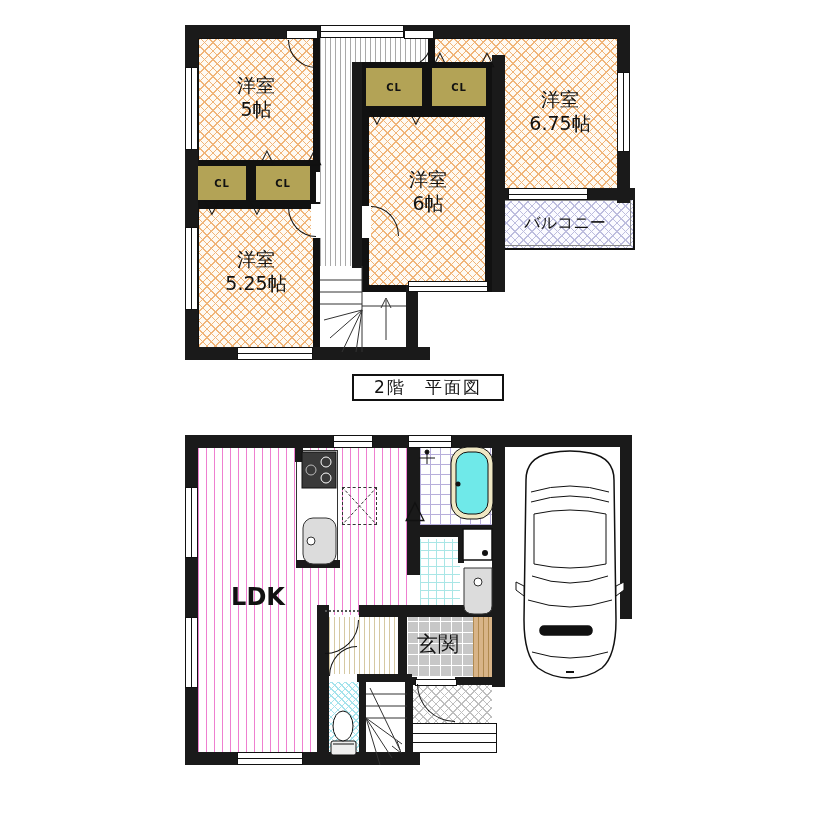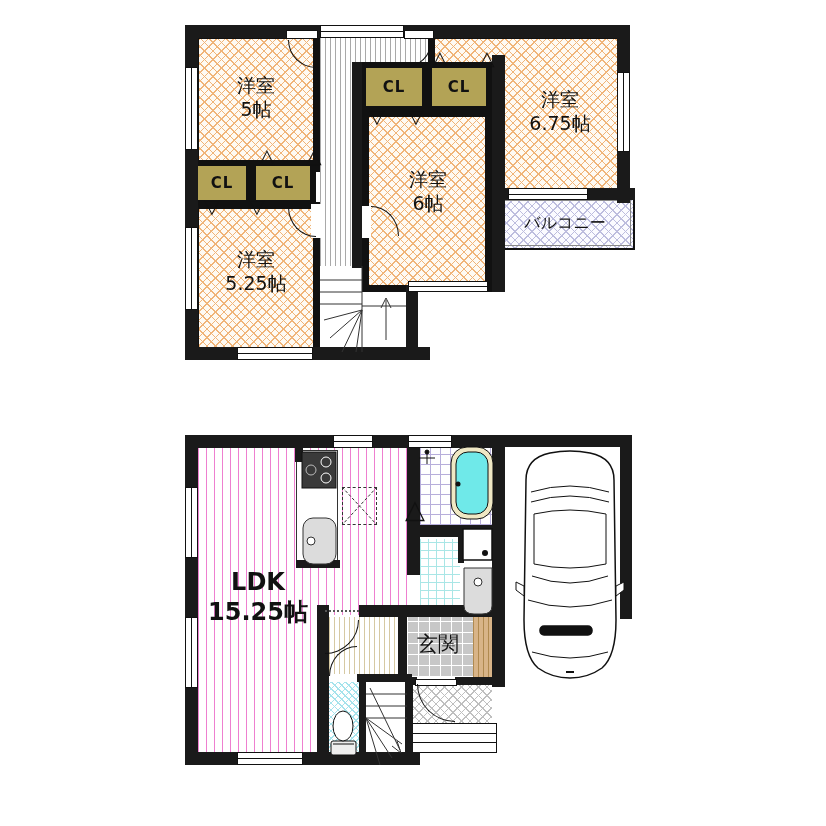--- a/index.html
+++ b/index.html
@@ -32,21 +32,21 @@
      repeating-linear-gradient(90deg,var(--bath_tile) 0 1px,transparent 1px 10px),#fff;}
   .grid-wash{background:
      repeating-linear-gradient(0deg,var(--wash_grid) 0 1px,transparent 1px 8px),
      repeating-linear-gradient(90deg,var(--wash_grid) 0 1px,transparent 1px 8px),#fff;}
   .grid-genkan{background:
      repeating-linear-gradient(0deg,#fff 0 1px,transparent 1px 11px),
      repeating-linear-gradient(90deg,#fff 0 1px,transparent 1px 11px),var(--genkan_tile);}
   .wood{background:repeating-linear-gradient(90deg,#B08A50 0 1px,transparent 1px 5px),var(--wood_step);}
   .closet{position:absolute;box-sizing:border-box;border:6px solid #111;background:var(--closet_fill);z-index:2;}
   .cl-label{position:absolute;inset:0;display:flex;align-items:center;justify-content:center;
-            font-size:15px;font-weight:600;letter-spacing:1px;color:#111;border-radius:7px;}
+            font-size:10px;font-weight:600;letter-spacing:1px;color:#111;border-radius:7px;}
   .rlabel{position:absolute;transform:translate(-50%,-50%);text-align:center;font-size:19px;
           line-height:1.25;white-space:nowrap;z-index:5;font-weight:500;}
   .caption{position:absolute;box-sizing:border-box;border:2px solid #111;background:#fff;
            display:flex;align-items:center;justify-content:center;font-size:17px;
            letter-spacing:2px;z-index:6;font-weight:500;}
   .arc{position:absolute;box-sizing:border-box;z-index:4;}
   .arc-bl{border-left:1px solid #111;border-bottom:1px solid #111;border-bottom-left-radius:100% 100%;}
   .arc-br{border-right:1px solid #111;border-bottom:1px solid #111;border-bottom-right-radius:100% 100%;}
   .arc-tl{border-left:1px solid #111;border-top:1px solid #111;border-top-left-radius:100% 100%;}
   .arc-tr{border-right:1px solid #111;border-top:1px solid #111;border-top-right-radius:100% 100%;}
@@ -137,20 +137,21 @@
     <span>洋室</span><br>
     <span>6.75帖</span></div>
   <div class="rlabel" style="left:428px;top:192px;">
     <span>洋室</span><br>
     <span>6帖</span></div>
   <div class="rlabel" style="left:256px;top:272px;">
     <span>洋室</span><br>
     <span>5.25帖</span></div>
   <div class="rlabel" style="left:565px;top:223px;font-size:16px;">バルコニー</div>
 
+  <div class="caption" style="left:352px;top:374px;width:152px;height:27px;">2階　平面図</div>
 
   <div class="abs stripe-pink" style="left:198px;top:448px;width:209px;height:167px;z-index:1;"></div>
   <div class="abs stripe-pink" style="left:198px;top:615px;width:119px;height:140px;z-index:1;"></div>
 
   <div class="abs grid-bath" style="left:420px;top:448px;width:72px;height:77px;z-index:1;"></div>
   <div class="abs grid-wash" style="left:420px;top:539px;width:40px;height:68px;z-index:1;"></div>
   <div class="abs grid-genkan" style="left:407px;top:615px;width:66px;height:62px;z-index:1;"></div>
   <div class="abs wood" style="left:473px;top:617px;width:19px;height:60px;z-index:1;"></div>
   <div class="stripe-cream" style="left:329px;top:617px;width:69px;height:57px;"></div>
   <div class="abs hatch-cyan" style="left:323px;top:682px;width:36px;height:70px;z-index:1;"></div>
@@ -193,21 +194,21 @@
 
   <div class="dotline" style="left:325px;top:610px;width:34px;"></div>
   <div class="arc arc-br" style="left:325px;top:620px;width:34px;height:34px;"></div>
   <div class="arc arc-tl" style="left:329px;top:646px;width:28px;height:30px;"></div>
   <div class="leaf" style="left:415px;top:679px;width:42px;height:7px;"></div>
   <div class="arc arc-bl" style="left:417px;top:684px;width:38px;height:38px;"></div>
   <span class="tri" style="left:415px;top:496px;font-size:26px;">△</span>
 
   <div class="rlabel" style="left:258px;top:597px;font-size:24px;font-weight:600;">
     <span>LDK</span><br>
-    <span>15.25帖</span></div>
+    </div>
   <div class="rlabel" style="left:438px;top:644px;font-size:21px;">玄関</div>
 
 
   <svg class="overlay" width="826" height="826" viewBox="0 0 826 826">
 
     <g stroke="#333" stroke-width="1" fill="none">
       <path d="M320,280 H362 M320,292 H362 M320,304 H362"></path>
       <path d="M362,266 V352"></path>
       <path d="M362,306 H406"></path>
       <path d="M362,310 L324,320 M362,310 L330,338 M362,310 L342,352 M362,310 L356,352"></path>

